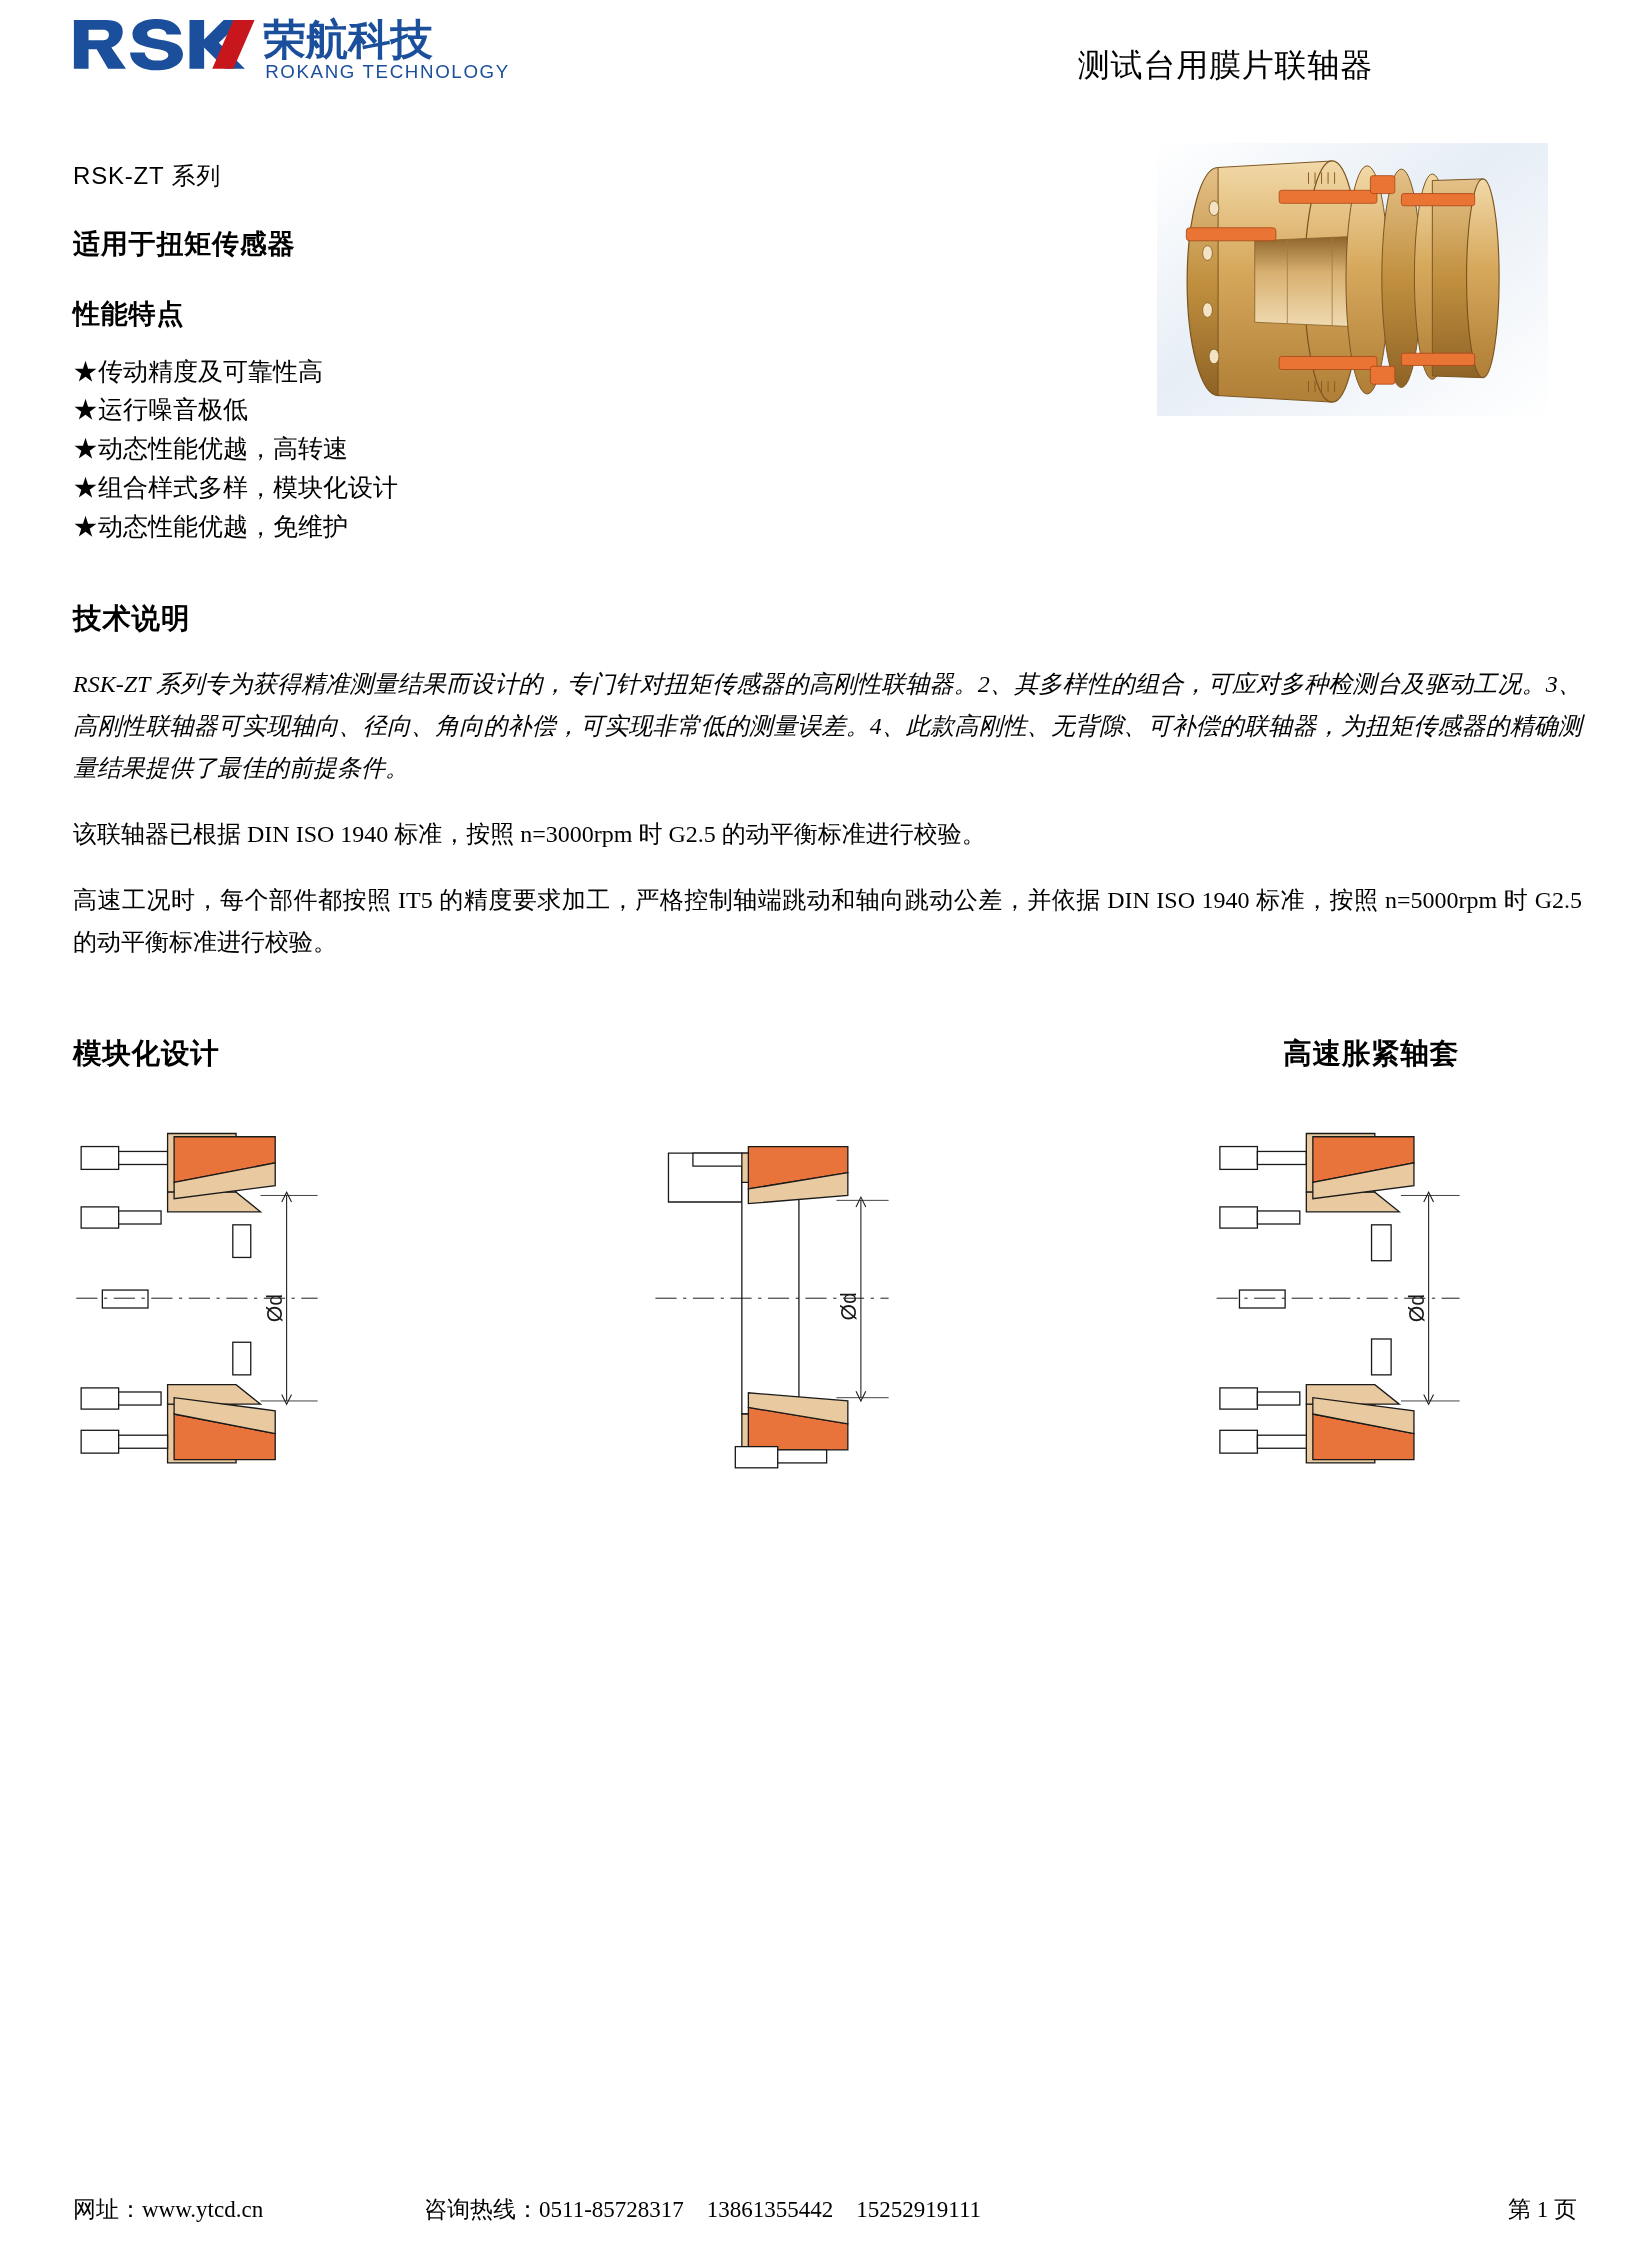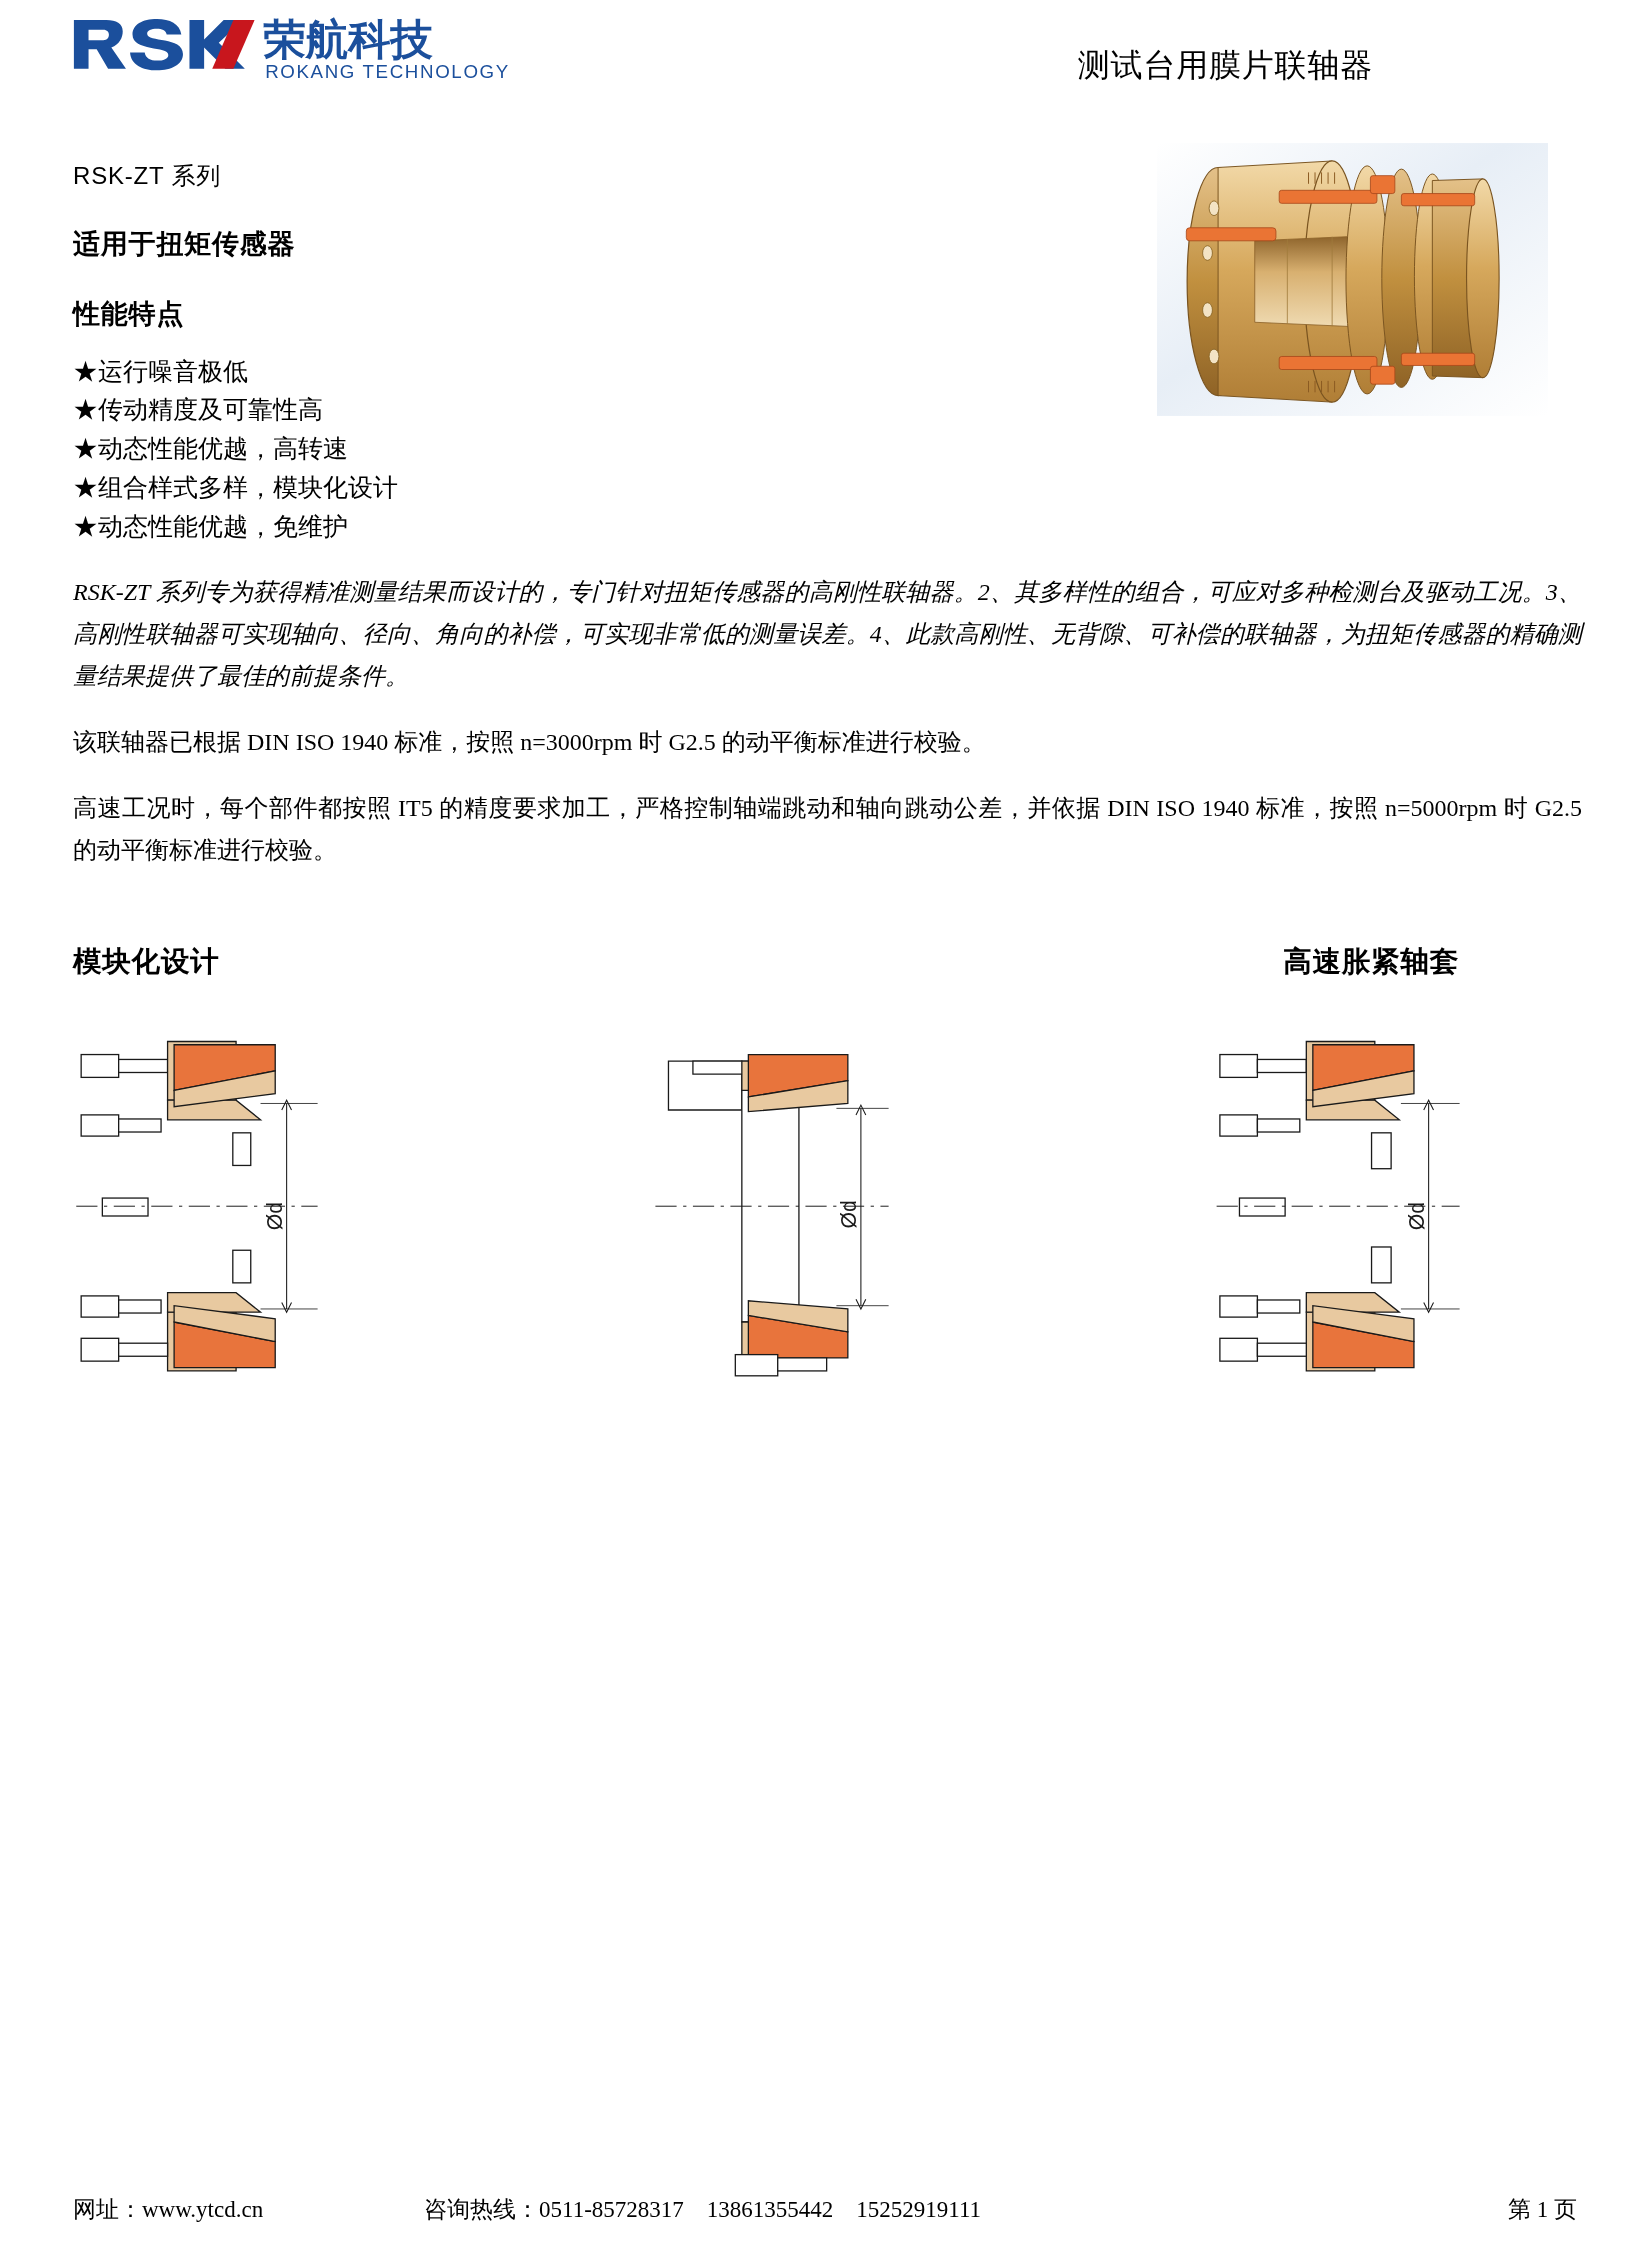--- a/index.html
+++ b/index.html
@@ -158,22 +158,22 @@
       </svg>
     </div>
     <div class="header-title">测试台用膜片联轴器</div>
   </div>
 
   <h1 class="doc-title">RSK-ZT 系列</h1>
   <h2 class="sec-head">适用于扭矩传感器</h2>
   <h2 class="sec-head">性能特点</h2>
 
   <div class="features">
+    <div class="feature">★传动精度及可靠性高</div>
     <div class="feature">★运行噪音极低</div>
-    <div class="feature">★传动精度及可靠性高</div>
     <div class="feature">★动态性能优越，高转速</div>
     <div class="feature">★组合样式多样，模块化设计</div>
     <div class="feature">★动态性能优越，免维护</div>
   </div>
 
   <div class="hero">
     <svg width="391" height="273" viewBox="0 0 480 335">
       <defs>
         <linearGradient id="bgGrad" x1="0" y1="0" x2="1" y2="1">
           <stop offset="0%" stop-color="#ffffff"></stop>
@@ -227,20 +227,21 @@
       <rect x="262" y="40" width="30" height="22" rx="3" fill="#ea7434" stroke="#a8481a" stroke-width="1"></rect>
       <rect x="262" y="274" width="30" height="22" rx="3" fill="#ea7434" stroke="#a8481a" stroke-width="1"></rect>
 
       <g stroke="#8a5a22" stroke-width="1.2">
         <path d="M186,292 l0,14 M194,292 l0,14 M202,292 l0,14 M210,292 l0,14 M218,292 l0,14"></path>
         <path d="M186,36 l0,14 M194,36 l0,14 M202,36 l0,14 M210,36 l0,14 M218,36 l0,14"></path>
       </g>
     </svg>
   </div>
 
+  <h2 class="sec-head tech">技术说明</h2>
   <p class="para first">RSK-ZT 系列专为获得精准测量结果而设计的，专门针对扭矩传感器的高刚性联轴器。2、其多样性的组合，可应对多种检测台及驱动工况。3、高刚性联轴器可实现轴向、径向、角向的补偿，可实现非常低的测量误差。4、此款高刚性、无背隙、可补偿的联轴器，为扭矩传感器的精确测量结果提供了最佳的前提条件。</p>
   <p class="para">该联轴器已根据 DIN ISO 1940 标准，按照 n=3000rpm 时 G2.5 的动平衡标准进行校验。</p>
   <p class="para">高速工况时，每个部件都按照 IT5 的精度要求加工，严格控制轴端跳动和轴向跳动公差，并依据 DIN ISO 1940 标准，按照 n=5000rpm 时 G2.5 的动平衡标准进行校验。</p>
 
   <div class="sleeves-heads">
     <div class="sleeve-head">模块化设计</div>
     <div class="sleeve-head">高速胀紧轴套</div>
   </div>
 
   <div class="drawings">

